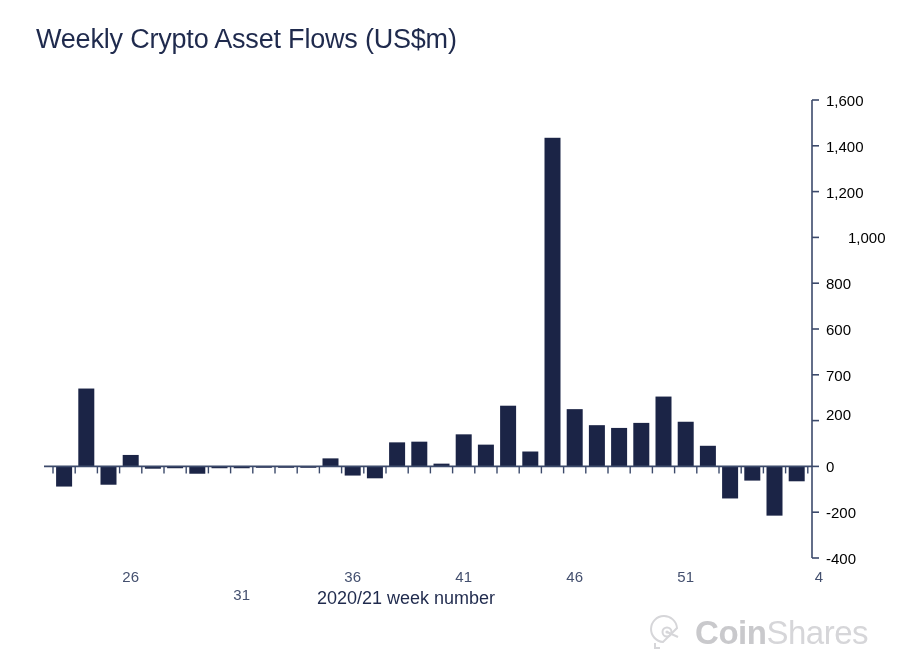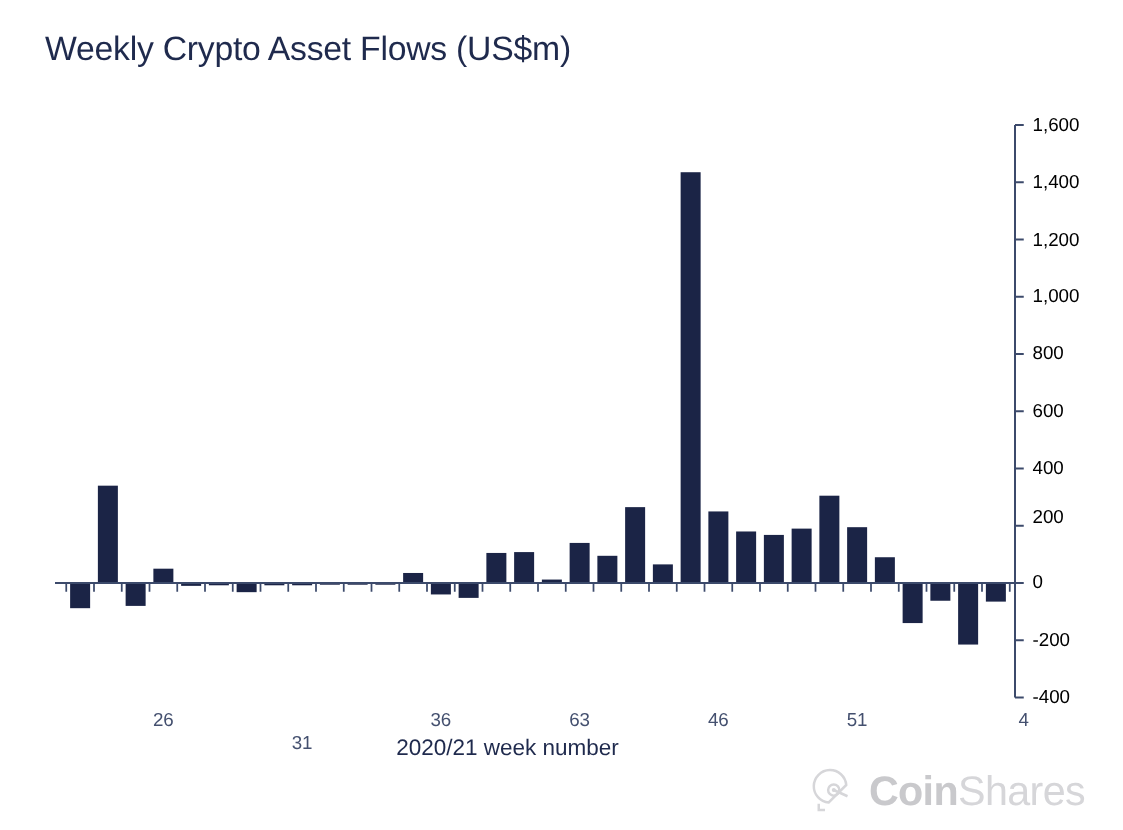--- a/index.html
+++ b/index.html
@@ -202,34 +202,34 @@
           <line x1="697.1999999999999" y1="376.4" x2="697.1999999999999" y2="383.4" stroke="#3c4a6b" stroke-width="1.4"></line>
           <line x1="719.4" y1="376.4" x2="719.4" y2="383.4" stroke="#3c4a6b" stroke-width="1.4"></line>
           <line x1="741.6" y1="376.4" x2="741.6" y2="383.4" stroke="#3c4a6b" stroke-width="1.4"></line>
           <line x1="763.8" y1="376.4" x2="763.8" y2="383.4" stroke="#3c4a6b" stroke-width="1.4"></line>
         </g>
     </svg>
     <div id="ytick-labels">
         <div class="ytick-label" style="left: 782px; top: 10px;">1,600</div>
         <div class="ytick-label" style="left: 782px; top: 55.8px;">1,400</div>
         <div class="ytick-label" style="left: 782px; top: 101.6px;">1,200</div>
-        <div class="ytick-label" style="left: 782px; top: 147.4px;">1,000</div>
+        <div class="ytick-label" style="left: 804px; top: 147.4px;">1,000</div>
         <div class="ytick-label" style="left: 782px; top: 193.2px;">800</div>
         <div class="ytick-label" style="left: 782px; top: 239px;">600</div>
-        <div class="ytick-label" style="left: 782px; top: 284.8px;">400</div>
+        <div class="ytick-label" style="left: 782px; top: 284.8px;">700</div>
         <div class="ytick-label" style="left: 782px; top: 324px;">200</div>
         <div class="ytick-label" style="left: 782px; top: 376.4px;">0</div>
         <div class="ytick-label" style="left: 782px; top: 422.2px;">-200</div>
         <div class="ytick-label" style="left: 782px; top: 468px;">-400</div>
       </div>
     <div id="xtick-labels">
         <div class="xtick-label" style="left: 86.7px; top: 478px;">26</div>
         <div class="xtick-label" style="left: 197.7px; top: 478px; margin-top: 18px;">31</div>
         <div class="xtick-label" style="left: 308.7px; top: 478px;">36</div>
-        <div class="xtick-label" style="left: 419.7px; top: 478px;">63</div>
+        <div class="xtick-label" style="left: 419.7px; top: 478px;">41</div>
         <div class="xtick-label" style="left: 530.7px; top: 478px;">46</div>
         <div class="xtick-label" style="left: 641.7px; top: 478px;">51</div>
         <div class="xtick-label" style="left: 774.9px; top: 478px;">4</div>
       </div>
   </div>
 
   <div class="xaxis-title">2020/21 week number</div>
 
 
   <div class="brand">

